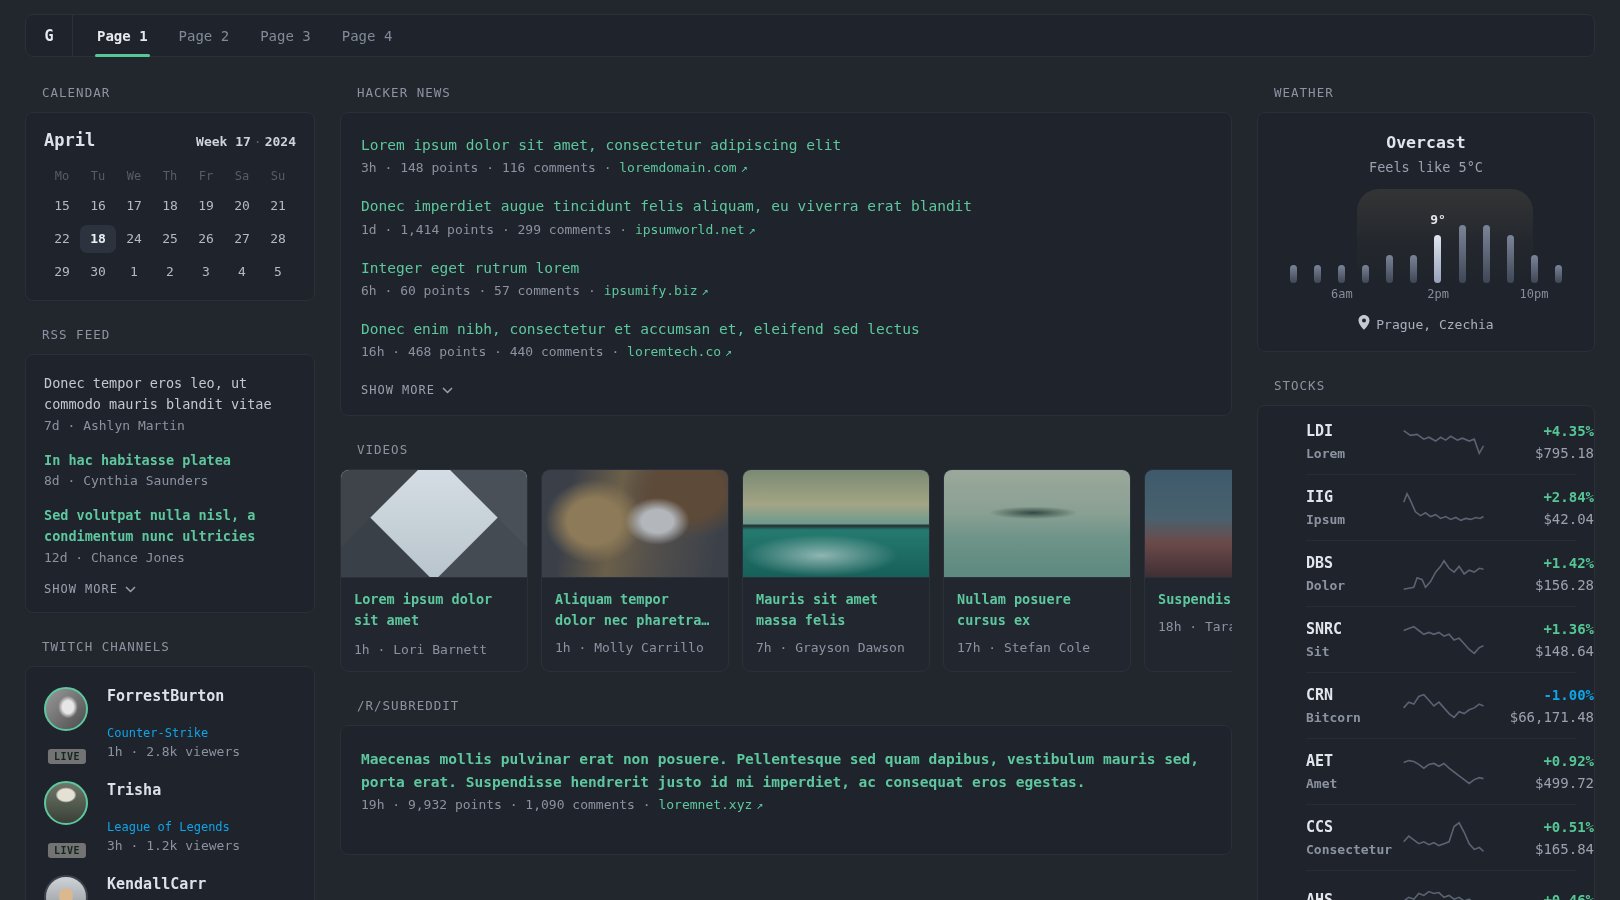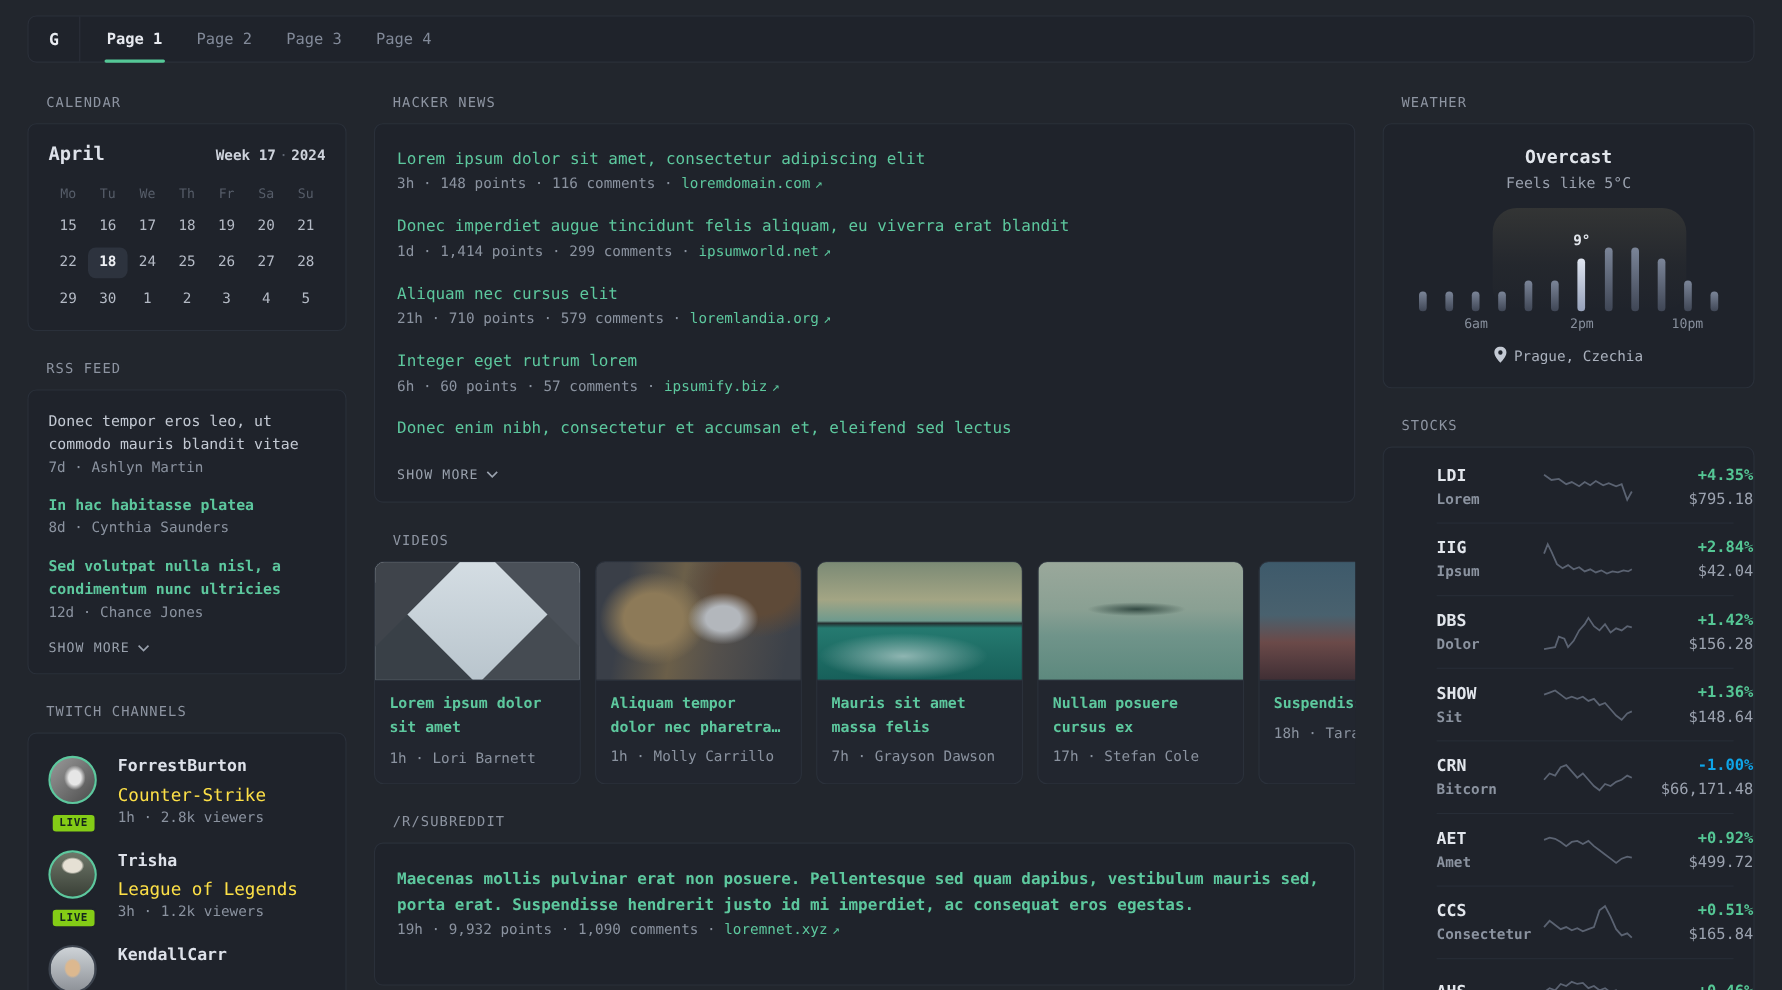--- a/index.html
+++ b/index.html
@@ -73,25 +73,25 @@
   .tw-avatar {
     width:44px; height:44px; border-radius:50%;
     border:2px solid #5dc89e;
   }
   .tw-avatar.offline { border-color:#3c434e; }
   .av-forrest { background:radial-gradient(14px 16px at 55% 45%, #e6e6e6 0 40%, transparent 70%), linear-gradient(135deg,#9a9a9a,#4c4c4c); }
   .av-trisha { background:radial-gradient(15px 11px at 50% 30%, #e5e0d4 0 55%, transparent 70%), linear-gradient(#6e7769,#3a4037); }
   .av-kendall { background:radial-gradient(12px 14px at 50% 48%, #dcb88f 0 50%, transparent 65%), linear-gradient(#ced3d7,#8e9298); }
   .live-badge {
     position:absolute; left:50%; transform:translateX(-50%); bottom:-7px;
-    background:#84cc16; color:#14261d; font-size:10px; font-weight:bold;
+    background:#737373; color:#14261d; font-size:10px; font-weight:bold;
     letter-spacing:0.5px; padding:2px 6px; border-radius:5px; border:2px solid #1f232b;text-align:right;
   }
   .tw-name { font-size:15px; color:#dde1e9; font-weight:bold; }
-  .tw-game { font-size:16px; color:#fde047; margin-top:8px; }
+  .tw-game { font-size:12px; color:#0ea5e9; margin-top:21px; }
   .tw-meta { font-size:13px; color:#8b93a0; margin-top:4px; }
   
   .hn-card { padding:22px 20px 18px 20px; }
   .hn-item { margin-bottom:21px; }
   .hn-title { font-size:14.5px; color:#5dc89e; font-weight:normal; line-height:1.4; cursor:pointer; }
   .hn-meta { margin-top:5px; }
   .domain-link { color:#5dc89e; cursor:pointer; text-decoration:none; }
   .hn-show-more { margin-top:24px; }
   .red-card { padding:22px 20px; min-height:130px; }
   .red-title { font-size:14.5px; color:#5dc89e; font-weight:bold; line-height:1.55; cursor:pointer; max-width:860px; }
@@ -295,29 +295,26 @@
       <div class="card hn-card">
         <div class="hn-item">
           <div class="hn-title">Lorem ipsum dolor sit amet, consectetur adipiscing elit</div>
           <div class="meta hn-meta"><span>3h · 148 points · 116 comments ·</span> <a class="domain-link">loremdomain.com</a><span class="ext-arrow">↗</span></div>
         </div>
         <div class="hn-item">
           <div class="hn-title">Donec imperdiet augue tincidunt felis aliquam, eu viverra erat blandit</div>
           <div class="meta hn-meta"><span>1d · 1,414 points · 299 comments ·</span> <a class="domain-link">ipsumworld.net</a><span class="ext-arrow">↗</span></div>
         </div>
         <div class="hn-item">
-          <div class="hn-title">Aliquam nec cursus elit</div>
-          <div class="meta hn-meta"><span>21h · 710 points · 579 comments ·</span> <a class="domain-link">loremlandia.org</a><span class="ext-arrow">↗</span></div>
-        </div>
-        <div class="hn-item">
           <div class="hn-title">Integer eget rutrum lorem</div>
           <div class="meta hn-meta"><span>6h · 60 points · 57 comments ·</span> <a class="domain-link">ipsumify.biz</a><span class="ext-arrow">↗</span></div>
         </div>
         <div class="hn-item" style="margin-bottom:0;">
           <div class="hn-title">Donec enim nibh, consectetur et accumsan et, eleifend sed lectus</div>
+          <div class="meta hn-meta"><span>16h · 468 points · 440 comments ·</span> <a class="domain-link">loremtech.co</a><span class="ext-arrow">↗</span></div>
         </div>
         <div class="show-more hn-show-more">
           <span>SHOW MORE</span>
           <span><svg width="11" height="7" viewBox="0 0 11 7">
                 <path d="M1 1l4.5 4.5L10 1" fill="none" stroke="currentColor" stroke-width="1.5"></path>
               </svg></span>
         </div>
       </div>
     </div>
 
@@ -459,21 +456,21 @@
               </svg>
             </div>
           <div class="stock-right">
               <div class="stock-change">+1.42%</div>
               <div class="stock-price">$156.28</div>
             </div>
         </div>
 
         <div class="stock-row">
           <div class="stock-id">
-              <div class="stock-ticker">SHOW</div>
+              <div class="stock-ticker">SNRC</div>
               <div class="stock-name">Sit</div>
             </div>
           <div class="stock-spark">
               <svg width="84" height="38" viewBox="0 0 100 40" preserveAspectRatio="none">
                 <polyline class="spark-line" vector-effect="non-scaling-stroke" points="2,10 8,8 14,6 20,10 26,14 32,12 38,14 44,12 50,16 56,14 62,20 68,18 74,24 80,30 86,34 92,28 97,26"></polyline>
               </svg>
             </div>
           <div class="stock-right">
               <div class="stock-change">+1.36%</div>
               <div class="stock-price">$148.64</div>

